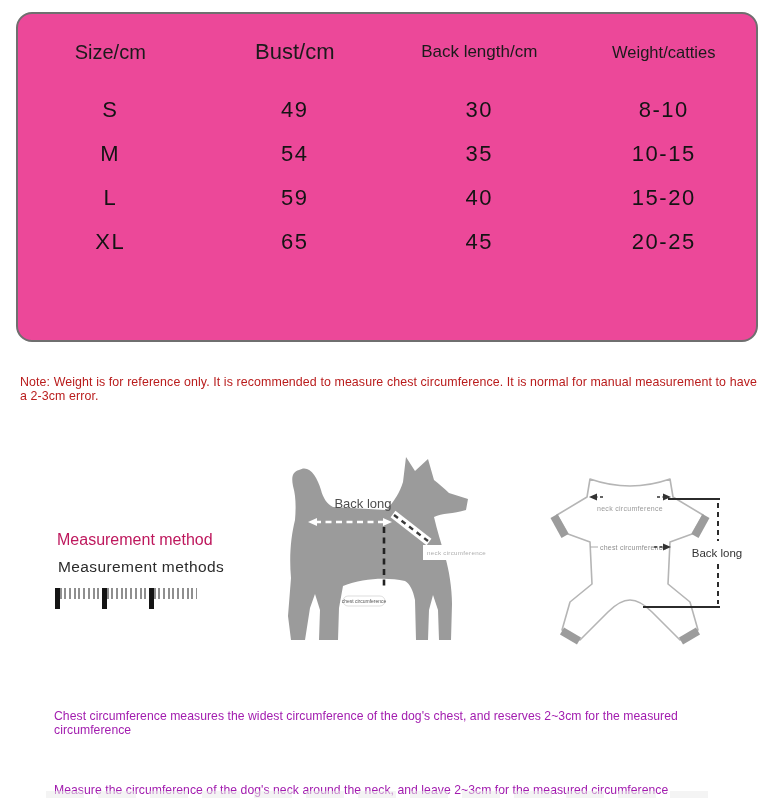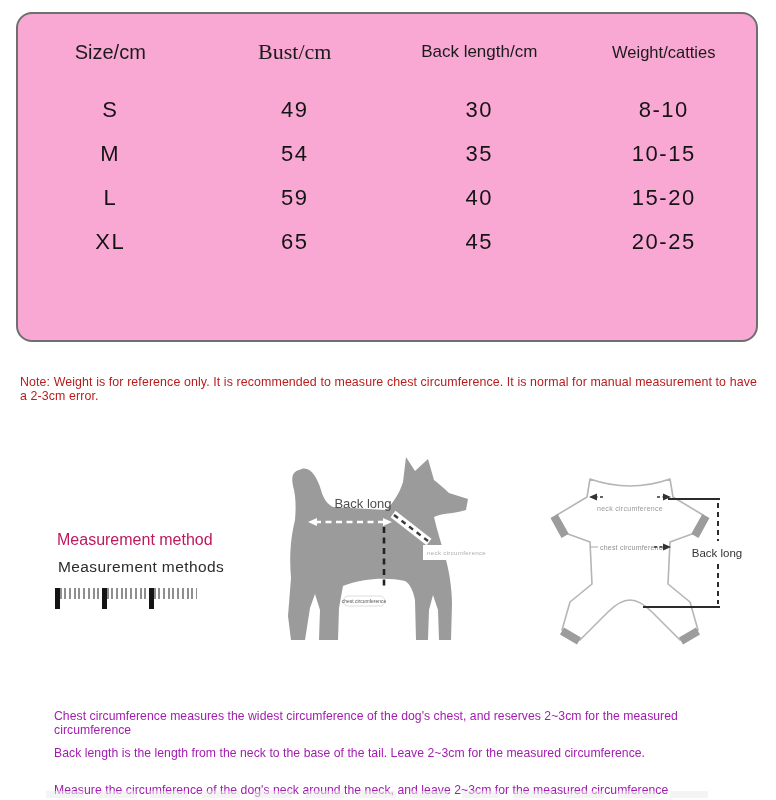--- a/index.html
+++ b/index.html
@@ -3,28 +3,28 @@
 <meta charset="utf-8">
 <style>
   html,body{margin:0;padding:0;background:#fff;}
   .screen{
     position:relative;width:776px;height:800px;background:#ffffff;overflow:hidden;
     font-family:"Liberation Sans","DejaVu Sans",sans-serif;color:#1c1c1c;
   }
   
   .size-table-box{
     position:absolute;left:16px;top:12px;width:738px;height:326px;
-    border:2px solid var(--table-border,#6f6f6f);border-radius:16px;background:#f9a8d4;
+    border:2px solid var(--table-border,#6f6f6f);border-radius:16px;background:#ec4899;
   }
   table.size-table{width:100%;border-collapse:collapse;table-layout:fixed;margin-top:2px;}
   table.size-table th{
     height:72px;font-weight:500;vertical-align:middle;text-align:center;color:#1b1b1b;padding:0;
   }
   table.size-table th:nth-child(1){font-size:20px;}
-  table.size-table th:nth-child(2){font-size:22px;font-family:Liberation Serif, serif;}
+  table.size-table th:nth-child(2){font-size:22px;}
   table.size-table th:nth-child(3){font-size:17px;}
   table.size-table th:nth-child(4){font-size:16.5px;}
   table.size-table td{
     height:44px;font-size:22px;letter-spacing:1.5px;text-align:center;vertical-align:middle;
     color:#141414;padding:0;font-weight:400;
   }
   
   .note-line{
     position:absolute;left:20px;top:375px;width:744px;font-size:12.4px;color:#b91c1c;letter-spacing:0.1px;
   }
@@ -162,18 +162,17 @@
     <polygon points="131,95 123,91.5 123,98.5" fill="#333"></polygon>
 
     <line x1="128" y1="47" x2="180" y2="47" stroke-width="2" style="stroke:var(--dash-dark,#2b2b2b)"></line>
     <line x1="178" y1="51" x2="178" y2="89" stroke-width="2" stroke-dasharray="5,4" style="stroke:var(--dash-dark,#2b2b2b)"></line>
     <line x1="178" y1="112" x2="178" y2="152" stroke-width="2" stroke-dasharray="5,4" style="stroke:var(--dash-dark,#2b2b2b)"></line>
     <line x1="103" y1="155" x2="180" y2="155" stroke-width="2" style="stroke:var(--dash-dark,#2b2b2b)"></line>
     <text x="177" y="105" text-anchor="middle" font-size="11.5" fill="#333333">Back long</text>
   </svg>
 
   <p class="instr i1">Chest circumference measures the widest circumference of the dog's chest, and reserves 2~3cm for the measured circumference</p>
-  <p class="instr i2">Back length is the length from the neck to the base of the tail. Leave 2~3cm for the measured circumference.</p>
   <p class="instr i3">Measure the circumference of the dog's neck around the neck, and leave 2~3cm for the measured circumference</p>
 
   <div class="ghost-line"></div>
 
 </div>
 
 </body></html>

